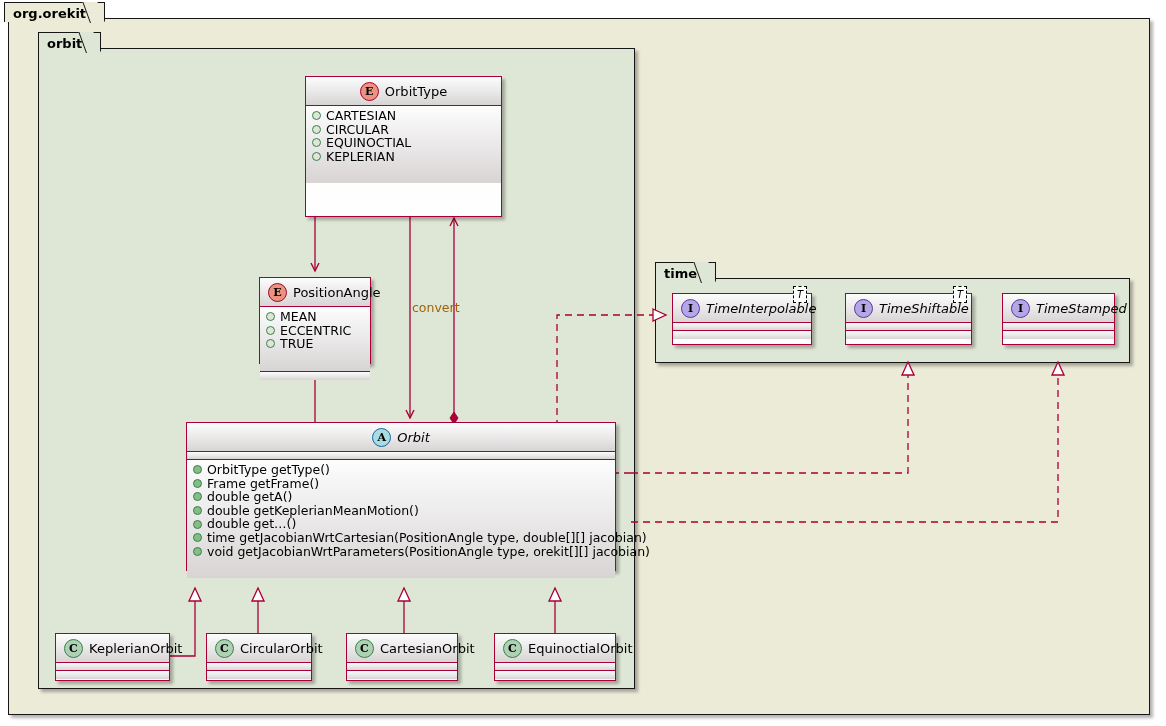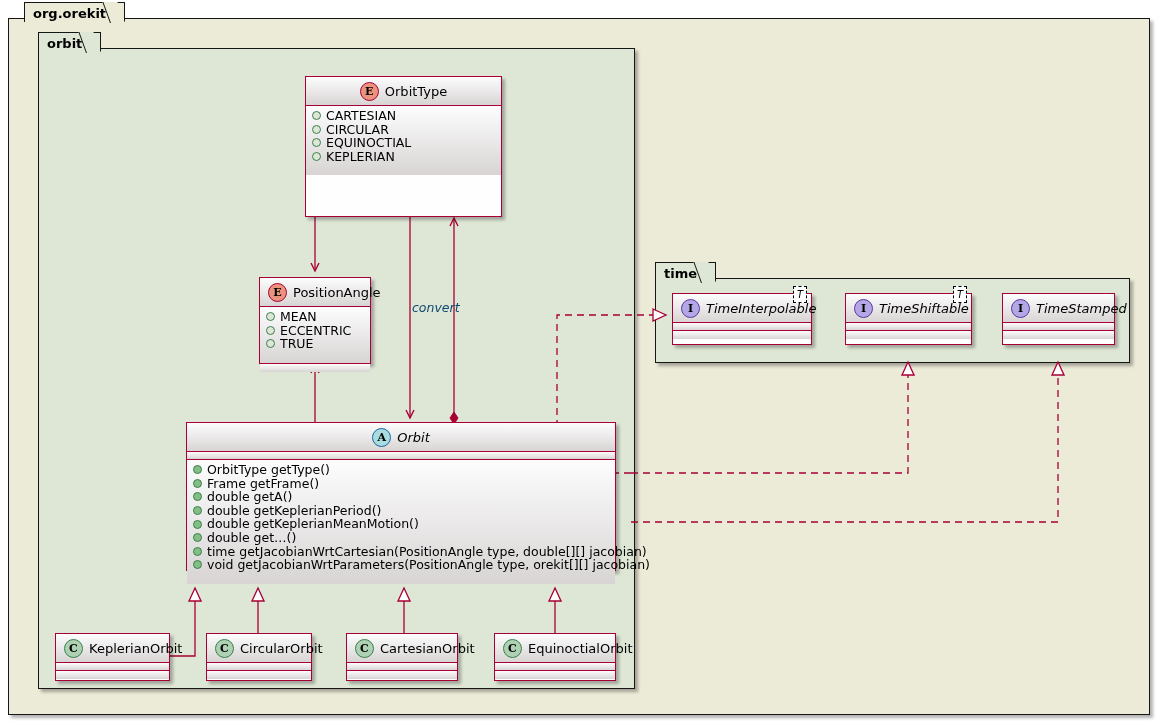--- a/index.html
+++ b/index.html
@@ -82,21 +82,21 @@
     justify-content: center;
     gap: 6px;
     height: 29px;
     position: relative;
   }
   .uml-title.left-align { justify-content: flex-start; }
   .uml-section {
     box-sizing: border-box;
     background: linear-gradient(to bottom, #FDFDFD 0%, #D8D4D4 100%);
     border-bottom: 1px solid #A80036;
-    padding: 3px 6px 12px 6px;
+    padding: 3px 6px 20px 6px;
   }
   .uml-section:last-child { border-bottom: none; }
   .uml-section.empty { height: 8px; padding: 0; }
   .uml-name { font-size: 13px; white-space: nowrap; }
   .uml-name.italic { font-style: italic; }
 
   .badge {
     width: 17px; height: 17px;
     border-radius: 50%;
     display: inline-flex;
@@ -142,33 +142,32 @@
     font-size: 10px;
     font-style: italic;
     line-height: 15px;
     text-align: center;
     color: #000;
   }
 
   .edge-label {
     position: absolute;
     font-size: 12.5px;
-    color: #0c4a6e;
+    color: #a16207;
     white-space: nowrap;
     font-family: "DejaVu Sans", sans-serif;
-    font-style: italic;
   }
 </style>
 </head>
 <body>
 
 <div id="canvas">
 
   <div class="pkg pkg-outer" style="left:8px; top:18px; width:1142px; height:697px;"></div>
-  <div class="pkg-tab" style="left:24px; top:2px; height:20px;">
+  <div class="pkg-tab" style="left:4px; top:2px; height:20px;">
     <span>org.orekit</span>
     <span class="slant"></span>
   </div>
 
   <div class="pkg pkg-inner" style="left:38px; top:48px; width:597px; height:641px; background:#DEE6D5;"></div>
   <div class="pkg-tab inner-tab" style="left:38px; top:32px; height:20px;">
     <span>orbit</span>
     <span class="slant" style="background:#DEE6D5;"></span>
   </div>
 
@@ -300,24 +299,20 @@
       <div class="member">
         <span class="dot dot-method"></span>
         <span>Frame getFrame()</span>
       </div>
       <div class="member">
         <span class="dot dot-method"></span>
         <span>double getA()</span>
       </div>
       <div class="member">
         <span class="dot dot-method"></span>
-        <span>double getKeplerianPeriod()</span>
-      </div>
-      <div class="member">
-        <span class="dot dot-method"></span>
         <span>double getKeplerianMeanMotion()</span>
       </div>
       <div class="member">
         <span class="dot dot-method"></span>
         <span>double get…()</span>
       </div>
       <div class="member">
         <span class="dot dot-method"></span>
         <span>time getJacobianWrtCartesian(PositionAngle type, double[][] jacobian)</span>
       </div>

